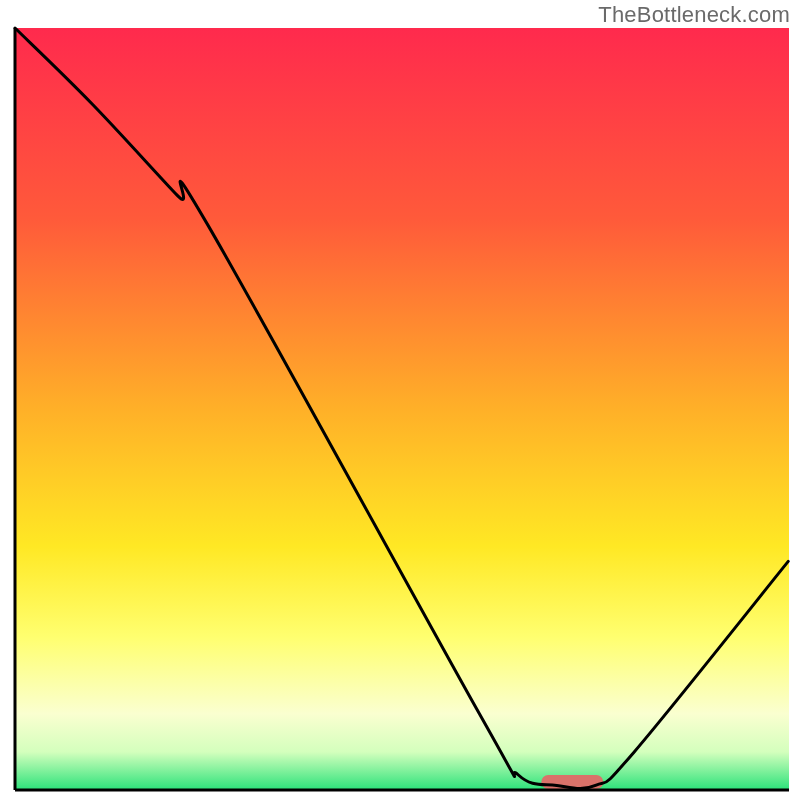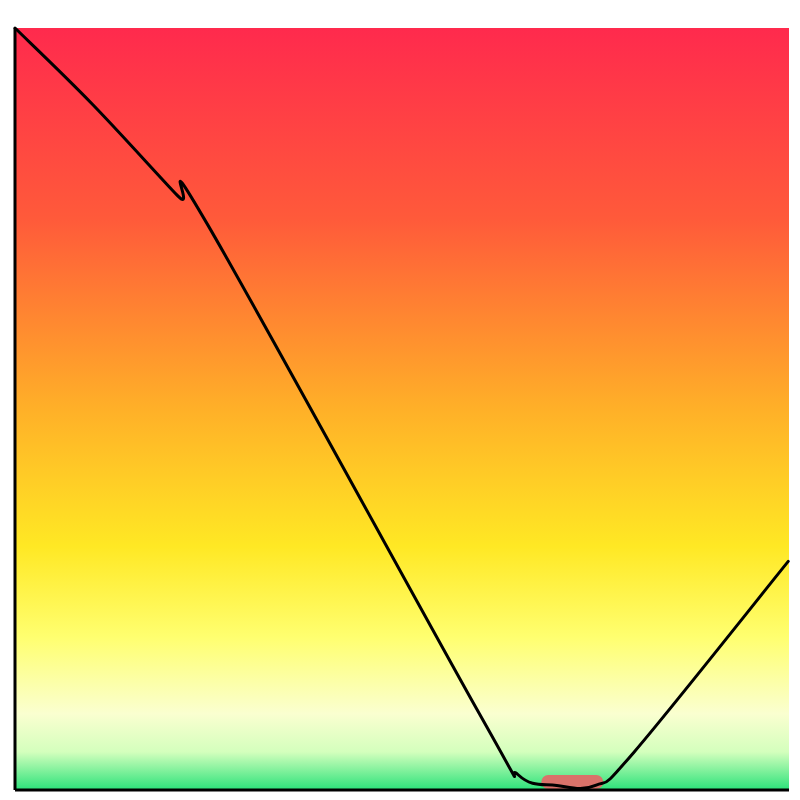--- a/index.html
+++ b/index.html
@@ -27,20 +27,21 @@
   svg {
     position: absolute;
     top: 0;
     left: 0;
   }
 </style>
 </head>
 <body>
 <div class="container">
 
+<div class="watermark">TheBottleneck.com</div>
 
 <svg id="chart-svg" width="800" height="800" viewBox="0 0 800 800">
   <defs>
     <linearGradient id="bg-grad" x1="0" y1="0" x2="0" y2="1">
           <stop offset="0%" stop-color="#ff2a4d"></stop>
           <stop offset="25%" stop-color="#ff5a3a"></stop>
           <stop offset="50%" stop-color="#ffb028"></stop>
           <stop offset="68%" stop-color="#ffe824"></stop>
           <stop offset="80%" stop-color="#ffff70"></stop>
           <stop offset="90%" stop-color="#faffd0"></stop>

